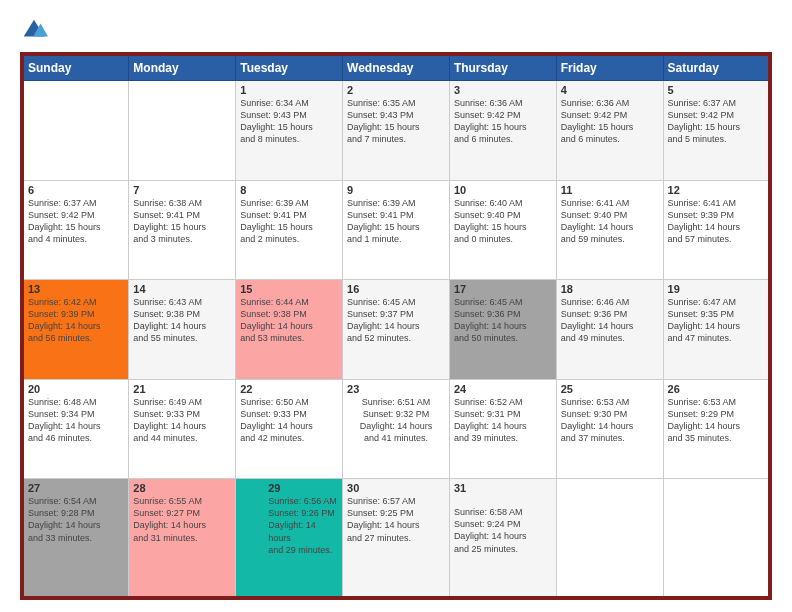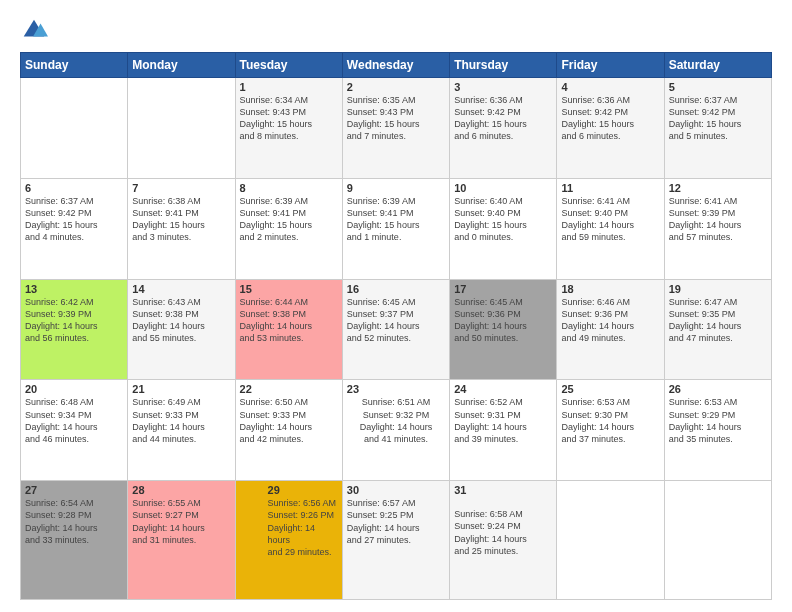--- a/index.html
+++ b/index.html
@@ -55,21 +55,21 @@
       font-weight: bold;
       color: #333;
       line-height: 1.1;
     }
     .subtitle {
       font-size: 14px;
       color: #555;
     }
     .calendar {
       flex: 1;
-      border: 1px solid #7f1d1d;
+      border: 4px solid #7f1d1d;
       border-collapse: collapse;
       width: 100%;
       table-layout: fixed;
     }
     .calendar th {
       background: #2a5fa5;
       color: #fff;
       font-size: 12px;
       font-weight: bold;
       padding: 5px 4px;
@@ -224,21 +224,21 @@
           </td>
           <td style="background: rgb(255, 255, 255);">
             <span class="day-num">12</span>
             <div class="day-info" style="white-space: pre-line;">Sunrise: 6:41 AM
 Sunset: 9:39 PM
 Daylight: 14 hours
 and 57 minutes.</div>
           </td>
         </tr>
         <tr>
-          <td style="background: #bef264; margin-top: 12px;">
+          <td style="background: #f97316; margin-top: 12px;">
             <span class="day-num">13</span>
             <div class="day-info" style="white-space: pre-line;">Sunrise: 6:42 AM
 Sunset: 9:39 PM
 Daylight: 14 hours
 and 56 minutes.</div>
           </td>
           <td style="background: rgb(245, 245, 245);">
             <span class="day-num">14</span>
             <div class="day-info" style="white-space: pre-line;">Sunrise: 6:43 AM
 Sunset: 9:38 PM
@@ -340,21 +340,21 @@
 Daylight: 14 hours
 and 33 minutes.</div>
           </td>
           <td style="background: #fca5a5;">
             <span class="day-num">28</span>
             <div class="day-info" style="white-space: pre-line;">Sunrise: 6:55 AM
 Sunset: 9:27 PM
 Daylight: 14 hours
 and 31 minutes.</div>
           </td>
-          <td style="background: #eab308; padding-left: 32px;">
+          <td style="background: #14b8a6; padding-left: 32px;">
             <span class="day-num">29</span>
             <div class="day-info" style="white-space: pre-line;">Sunrise: 6:56 AM
 Sunset: 9:26 PM
 Daylight: 14 hours
 and 29 minutes.</div>
           </td>
           <td style="background: rgb(245, 245, 245);">
             <span class="day-num">30</span>
             <div class="day-info" style="white-space: pre-line;">Sunrise: 6:57 AM
 Sunset: 9:25 PM

